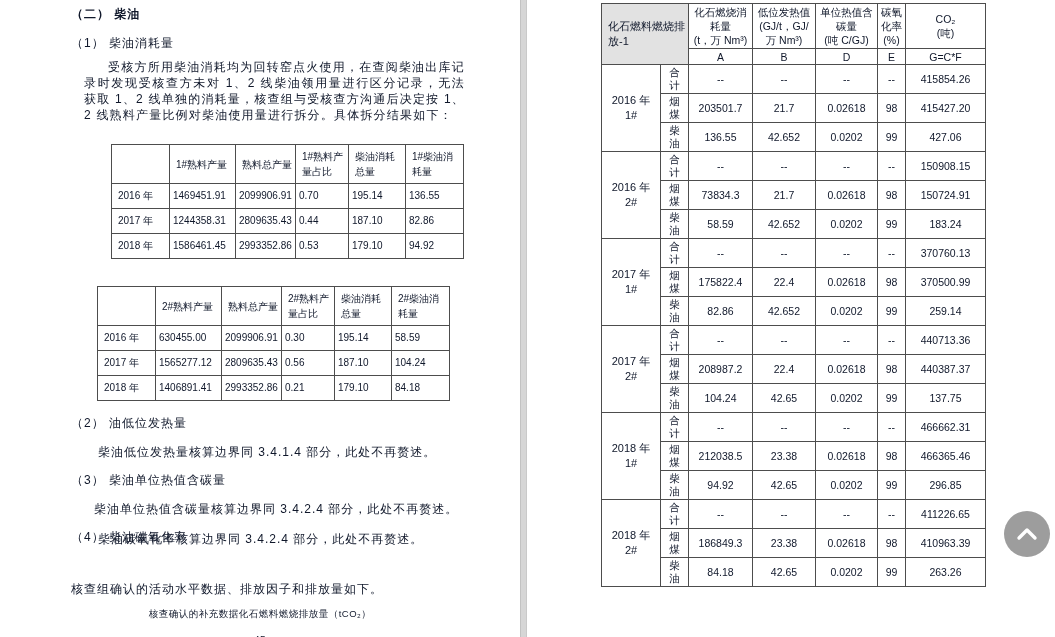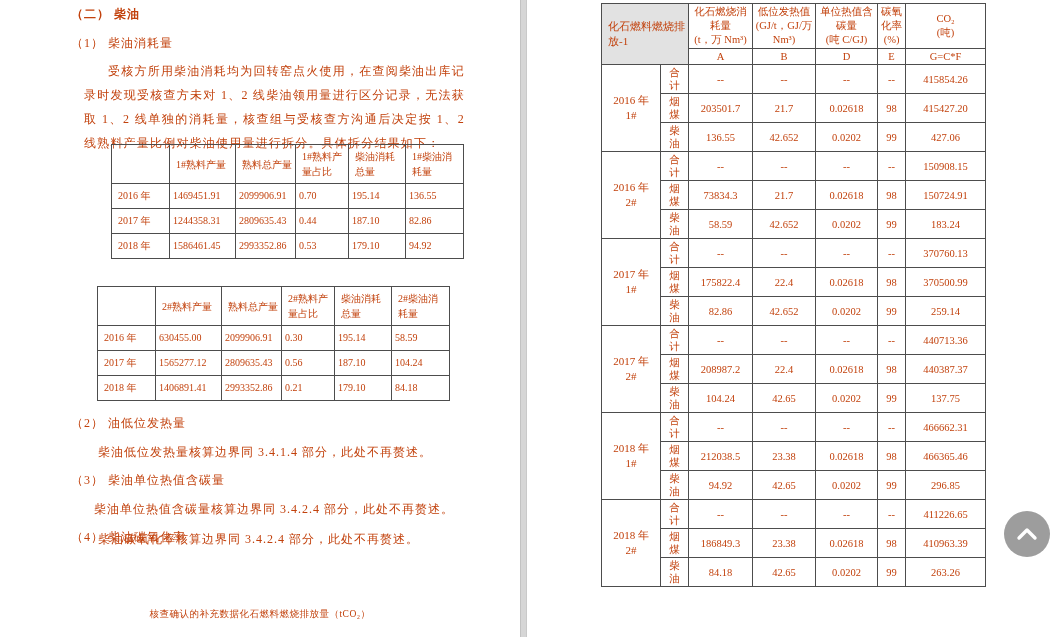--- a/index.html
+++ b/index.html
@@ -1,26 +1,26 @@
 <!DOCTYPE html>
 <html><head>
 <meta charset="utf-8">
 <style>
   html,body{margin:0;padding:0;background:#ffffff;}
   .viewer{position:relative;width:1055px;height:637px;overflow:hidden;background:#ffffff;
-          font-family:Liberation Serif, serif;color:#c2410c;}
+          font-family:Liberation Sans, sans-serif;color:#0f172a;}
   .page{position:absolute;top:0;height:637px;background:#ffffff;}
   .page-left{left:0;width:520px;}
   .page-gap{position:absolute;left:520px;top:0;width:7px;height:637px;
             background:#d6d6d6;border-left:1px solid #c2c2c2;border-right:1px solid #c9c9c9;box-sizing:border-box;}
   .page-right{left:527px;width:528px;}
   .abs{position:absolute;}
   .cn{font-size:12px;letter-spacing:1px;white-space:nowrap;}
   .bold{font-weight:bold;}
-  .para{font-size:12px;line-height:24px;letter-spacing:1.2px;text-align:justify;text-indent:24px;}
+  .para{font-size:12px;line-height:16px;letter-spacing:1.2px;text-align:justify;text-indent:24px;}
   .pagenum{position:absolute;left:0;width:100%;text-align:center;font-size:10px;letter-spacing:.5px;margin-top:13px;}
   .caption{position:absolute;left:0;width:100%;text-align:center;font-size:9.5px;letter-spacing:.5px;}
 
   table{border-collapse:collapse;table-layout:fixed;}
   td{border:1px solid #4d4d4d;vertical-align:middle;overflow:hidden;}
 
   
   .ltable{font-size:10px;}
   .ltable tr{height:25px;}
   .ltable tr.hdr{height:39px;}
@@ -144,20 +144,21 @@
           </tr>
         </tbody>
     </table>
 
     <div class="abs cn" style="top:415px;left:71px">（2） 油低位发热量</div>
     <div class="abs cn" style="top:444px;left:98px">柴油低位发热量核算边界同 3.4.1.4 部分，此处不再赘述。</div>
     <div class="abs cn" style="top:472px;left:71px">（3） 柴油单位热值含碳量</div>
     <div class="abs cn" style="top:501px;left:94px">柴油单位热值含碳量核算边界同 3.4.2.4 部分，此处不再赘述。</div>
     <div class="abs cn" style="top:529px;left:71px">（4） 柴油碳氧化率</div>
     <div class="abs cn" style="top:531px;left:98px">柴油碳氧化率核算边界同 3.4.2.4 部分，此处不再赘述。</div>
+    <div class="abs cn" style="top:581px;left:71px">核查组确认的活动水平数据、排放因子和排放量如下。</div>
 
     <div class="caption" style="top:608px">核查确认的补充数据化石燃料燃烧排放量（tCO₂）</div>
     <div class="pagenum" style="top:622px">45</div>
   </div>
 
   <div class="page-gap"></div>
 
   <div class="page page-right">
     <table class="rtable abs" style="top:3px;left:74px;width:384px">
       <colgroup>

